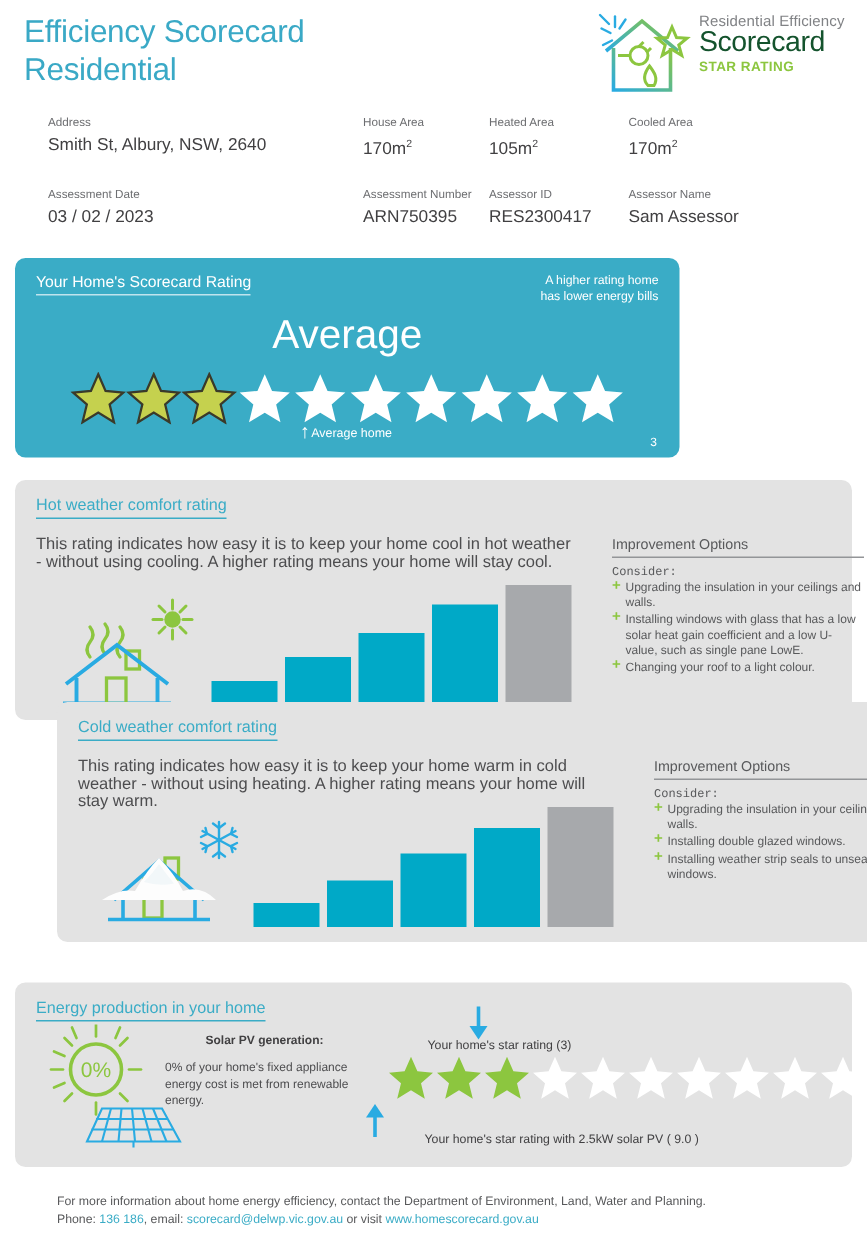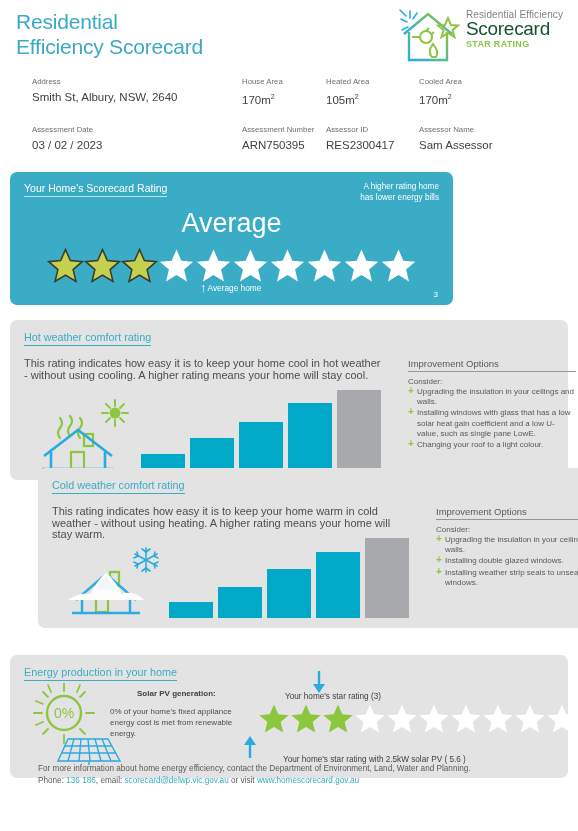--- a/index.html
+++ b/index.html
@@ -82,21 +82,21 @@
     position: absolute; left: 14px; top: 38px; width: 360px;
     font-size: 11px; line-height: 11.5px; color: #4d4d4f;
   }
 
   
   .impr { position: absolute; left: 398px; top: 38px; width: 168px; }
   .impr-title {
     font-size: 9.5px; color: #58595b;
     border-bottom: 1px solid #939598; padding-bottom: 2px; display: block;
   }
-  .impr-consider { font-size: 8px; color: #58595b; margin-top: 5px; }
+  .impr-consider { font-size: 8px; color: #58595b; margin-top: 5px; font-family: Liberation Mono, monospace; }
   .impr-list { list-style: none; margin-top: 1px; }
   .impr-list li {
     position: relative; padding-left: 9px;
     font-size: 8px; line-height: 10.2px; color: #58595b; margin-bottom: 1px;
   }
   .impr-list li .plus {
     position: absolute; left: 0; top: -1px;
     color: #8cc63f; font-size: 10px; font-weight: bold;
   }
 
@@ -124,34 +124,34 @@
   }
   .arr-down { position: absolute; left: 301px; top: 15px; width: 16px; height: 24px; }
   .arr-up { position: absolute; left: 232px; top: 80px; width: 16px; height: 24px; }
   .lab-bot {
     position: absolute; left: 273px; top: 100px;
     font-size: 8.2px; color: #414042;
   }
 
   
   .footer {
-    position: absolute; left: 38px; top: 763px; width: 510px;
+    position: absolute; left: 38px; top: 795px; width: 510px;
     font-size: 8.2px; line-height: 12px; color: #58595b;
   }
   .footer a, .footer .lnk { color: #3aacc6; text-decoration: none; }
 </style>
 </head>
 <body>
 
 <div class="page">
 
   <div class="header">
     <div class="title">
+      <div>Efficiency Scorecard</div>
       <div>Residential</div>
-      <div>Efficiency Scorecard</div>
     </div>
 
     <div class="logo">
       <svg width="66" height="58" viewBox="0 0 66 58">
         <defs>
           <linearGradient id="lg1" x1="0" y1="1" x2="1" y2="0">
             <stop offset="0" stop-color="#29abe2"></stop>
             <stop offset="1" stop-color="#8cc63f"></stop>
           </linearGradient>
         </defs>
@@ -443,21 +443,21 @@
         </svg>
         <svg viewBox="0 0 24 23" class="st">
           <path d="M12 1 L15.2 8.3 L23 9 L17 14.2 L18.9 22 L12 17.8 L5.1 22 L7 14.2 L1 9 L8.8 8.3 Z" fill="#ffffff"></path>
         </svg>
       </div>
 
     <svg class="arr-up" viewBox="0 0 16 24">
       <line x1="8" y1="23" x2="8" y2="6" stroke="#29abe2" stroke-width="2.4"></line>
       <path d="M2 10 L8 1 L14 10 Z" fill="#29abe2"></path>
     </svg>
-    <div class="lab-bot">Your home's star rating with 2.5kW solar PV ( 5.6 )</div>
+    <div class="lab-bot">Your home's star rating with 2.5kW solar PV ( 9.0 )</div>
   </div>
 
   <div class="footer">
     <div>For more information about home energy efficiency, contact the Department of Environment, Land, Water and Planning.</div>
     <div>
       <span>Phone: </span><span class="lnk">136 186</span><span>, email: </span><span class="lnk">scorecard@delwp.vic.gov.au</span><span> or visit </span><span class="lnk">www.homescorecard.gov.au</span>
     </div>
   </div>
 
 </div>

